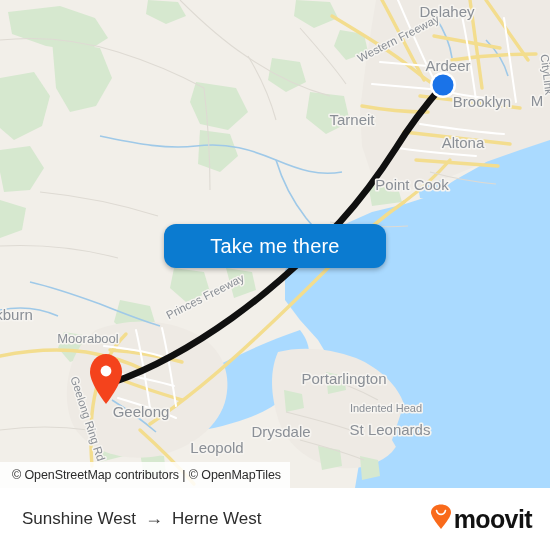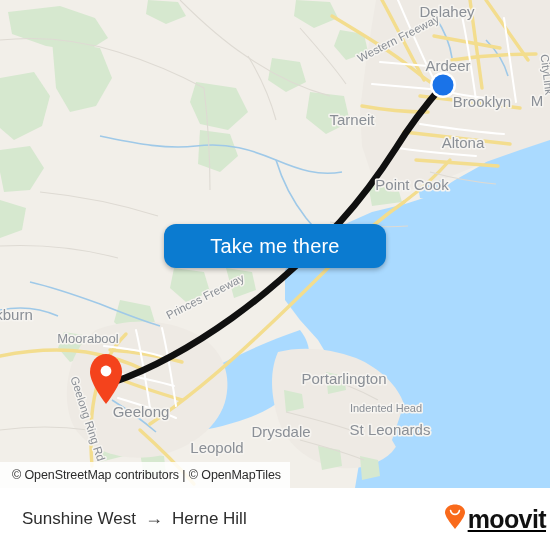--- a/index.html
+++ b/index.html
@@ -71,21 +71,21 @@
     position: absolute;
     left: 0;
     top: 488px;
     width: 550px;
     height: 62px;
     background: #ffffff;
     display: flex;
     align-items: center;
     justify-content: space-between;
     box-sizing: border-box;
-    padding: 0 4px 0 22px;
+    padding: 0 18px 0 22px;
     gap: 25px;
   }
   #route-summary {
     display: flex;
     align-items: center;
     gap: 9px;
     font-size: 17px;
     color: #2e2e2e;
     white-space: nowrap;
   }
@@ -93,21 +93,20 @@
     font-size: 18px;
     color: #3a3a3a;
     line-height: 1;
     position: relative;
     top: -1px;
   }
   #brand {
     display: flex;
     align-items: center;
     gap: 2px;
-    text-decoration: underline;
   }
   #brand .brand-text {
     font-size: 25px;
     font-weight: bold;
     color: #111111;
     letter-spacing: -0.6px;
   }
 
   
   .lbl {
@@ -299,21 +298,21 @@
     <div id="attribution">© OpenStreetMap contributors | © OpenMapTiles</div>
   </div>
 
   <button id="cta">Take me there</button>
 
   <div id="footer">
 
     <div id="route-summary">
       <span>Sunshine West</span>
       <span class="arrow">→</span>
-      <span>Herne Hill</span>
+      <span>Herne West</span>
     </div>
 
     <div id="brand">
       <span>
         <svg width="22" height="26" viewBox="0 0 22 26" xmlns="http://www.w3.org/2000/svg">
           <path d="M11 25 C11 25 1 13.5 1 8.6 C1 3.9 5.3 0.6 11 0.6
                    C16.7 0.6 21 3.9 21 8.6 C21 13.5 11 25 11 25 Z" fill="#f96a1b"></path>
           <path d="M6.6 6.6 C6.6 6.6 7.6 10.4 11 10.4 C14.4 10.4 15.4 6.6 15.4 6.6" stroke="#ffffff" stroke-width="1.7" fill="none" stroke-linecap="round"></path>
         </svg>
       </span>

